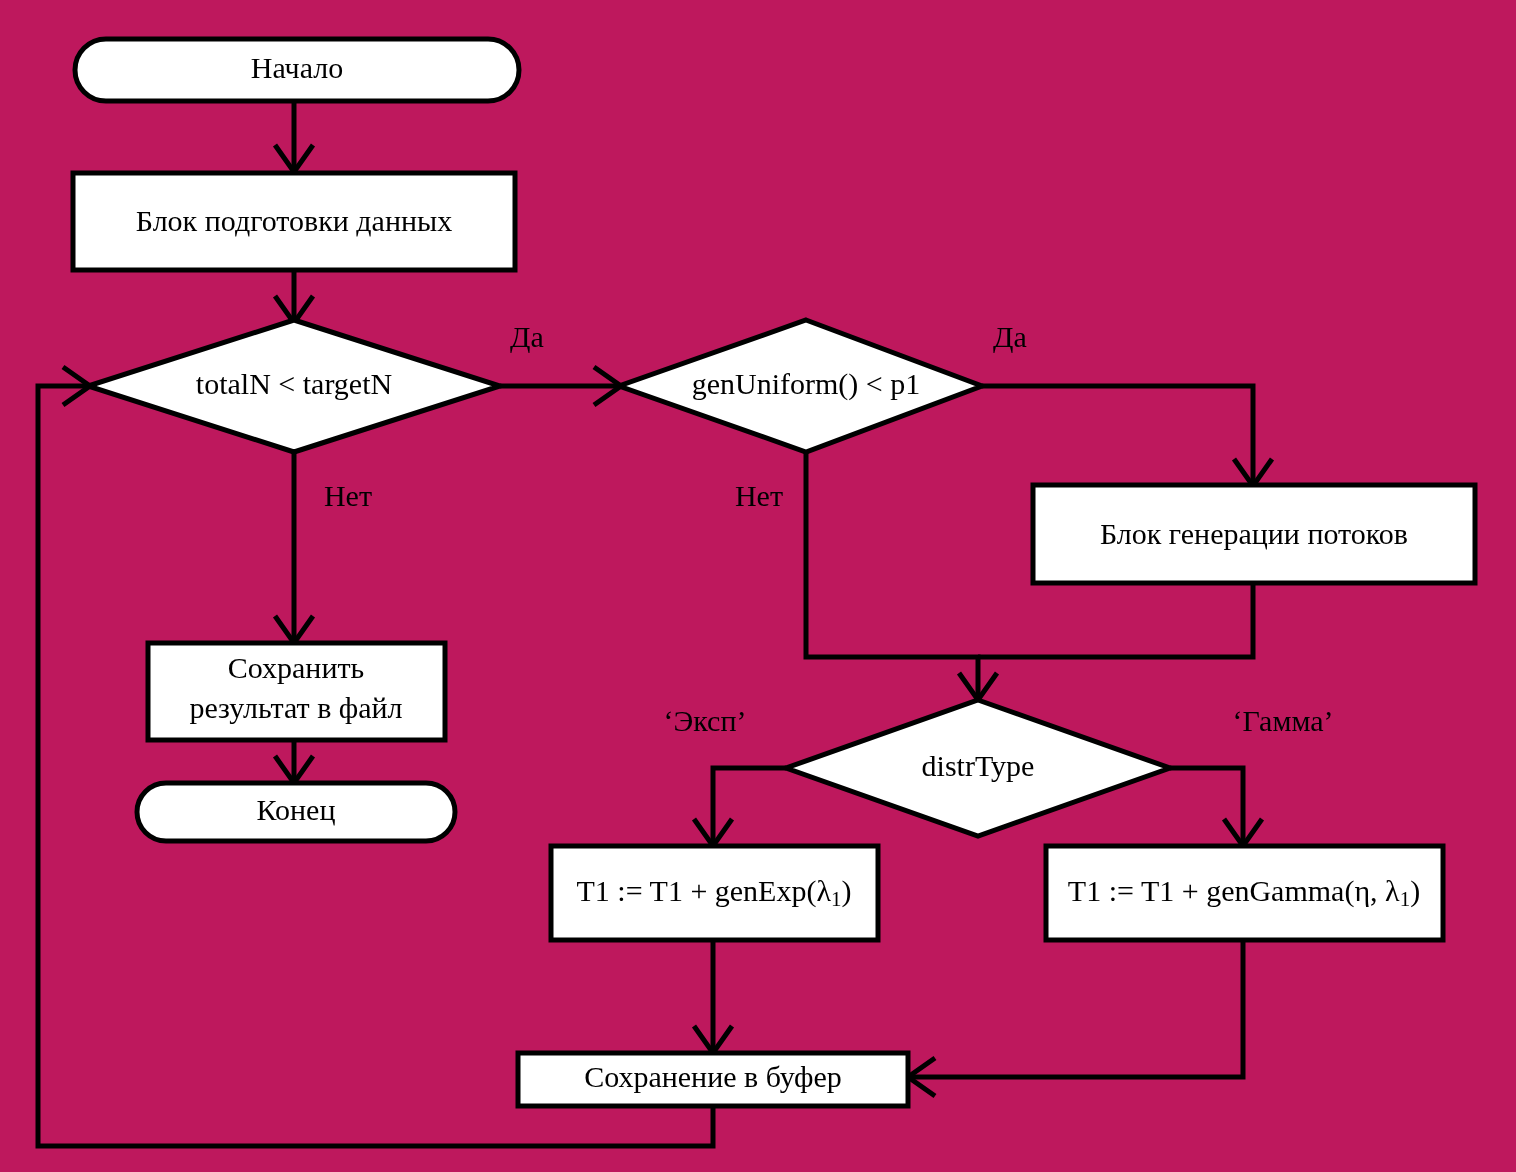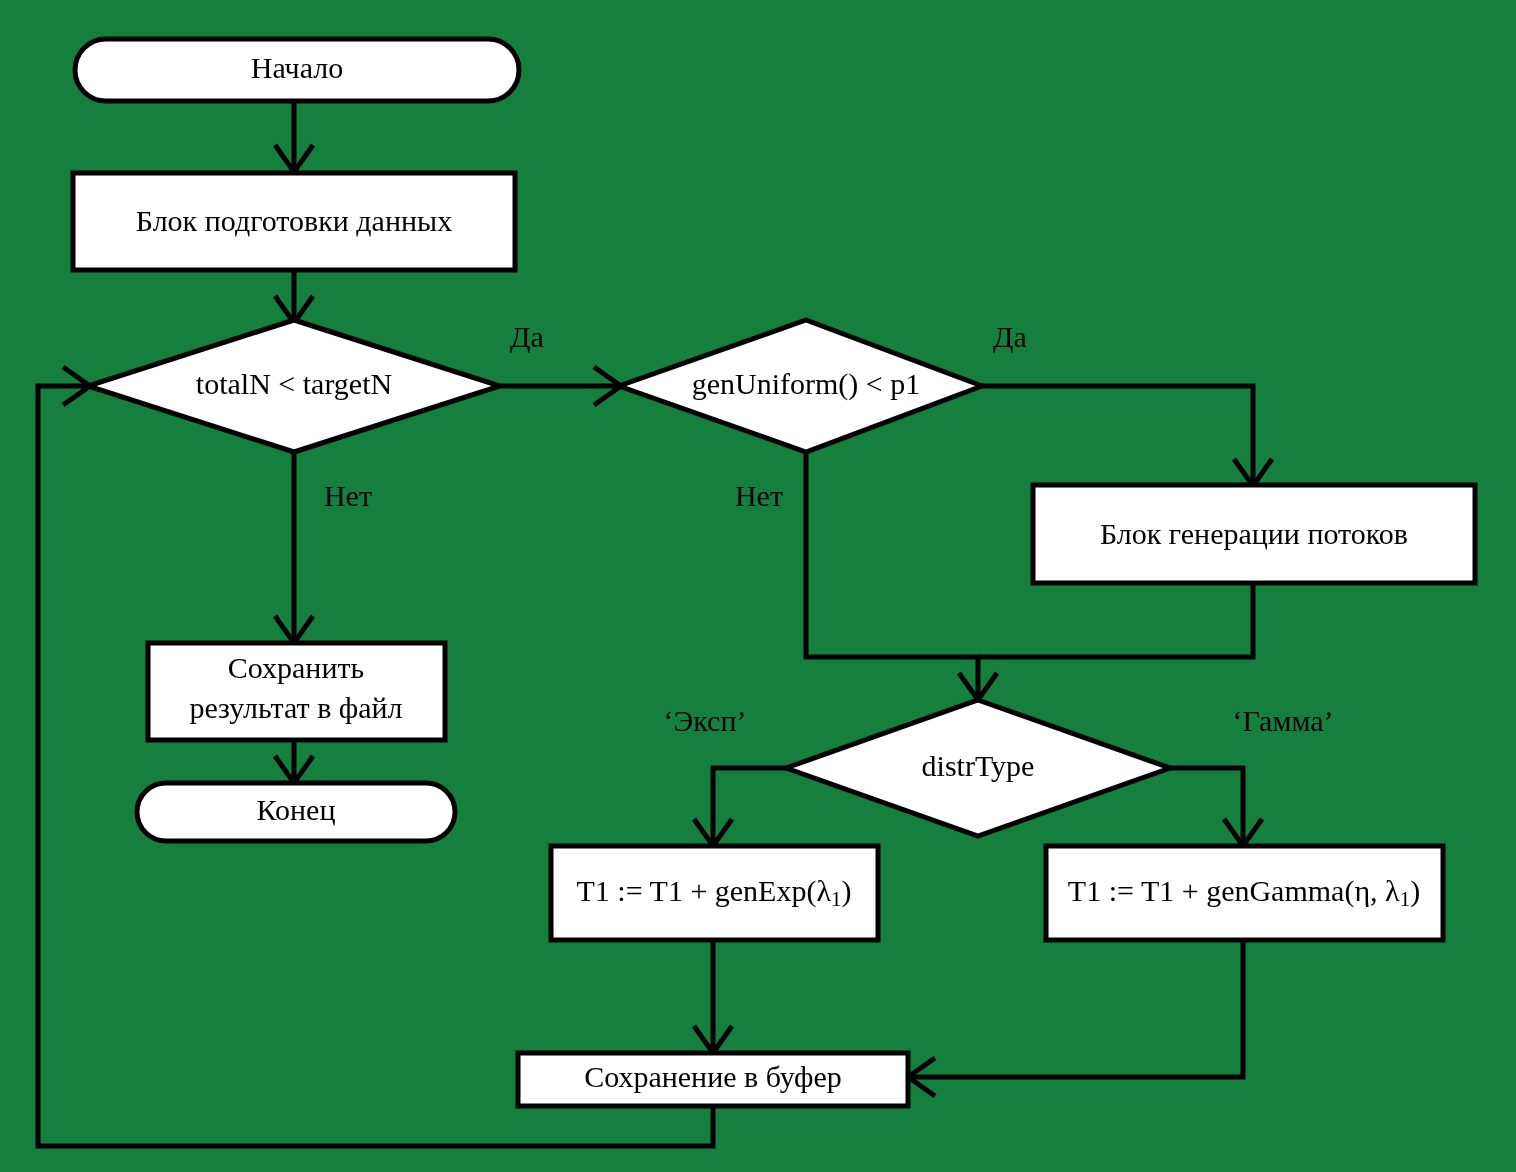--- a/index.html
+++ b/index.html
@@ -8,21 +8,21 @@
     padding: 0;
     background: #ffffff;
   }
   body {
     font-family: "Liberation Serif", "DejaVu Serif", serif;
   }
   #flowchart-root {
     position: relative;
     width: 1516px;
     height: 1172px;
-    background: #15803d;
+    background: #be185d;
     overflow: hidden;
   }
   svg.chart {
     display: block;
     width: 1516px;
     height: 1172px;
   }
   .shape {
     fill: #ffffff;
     stroke: #000000;

